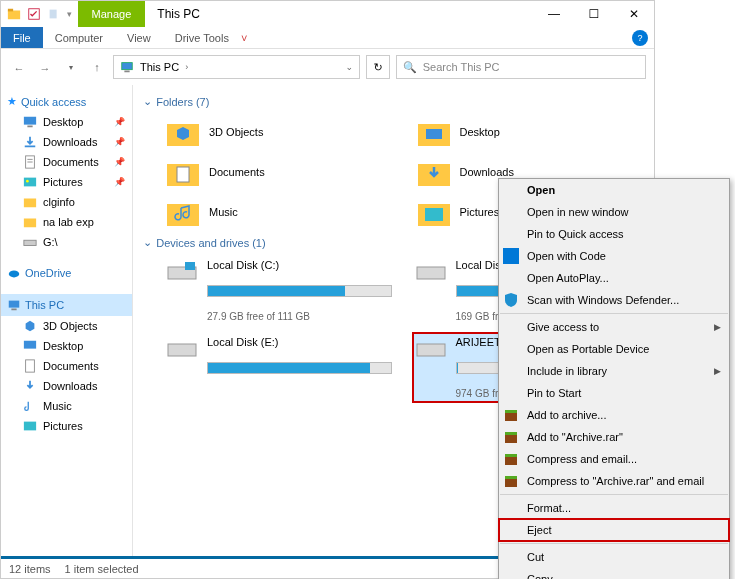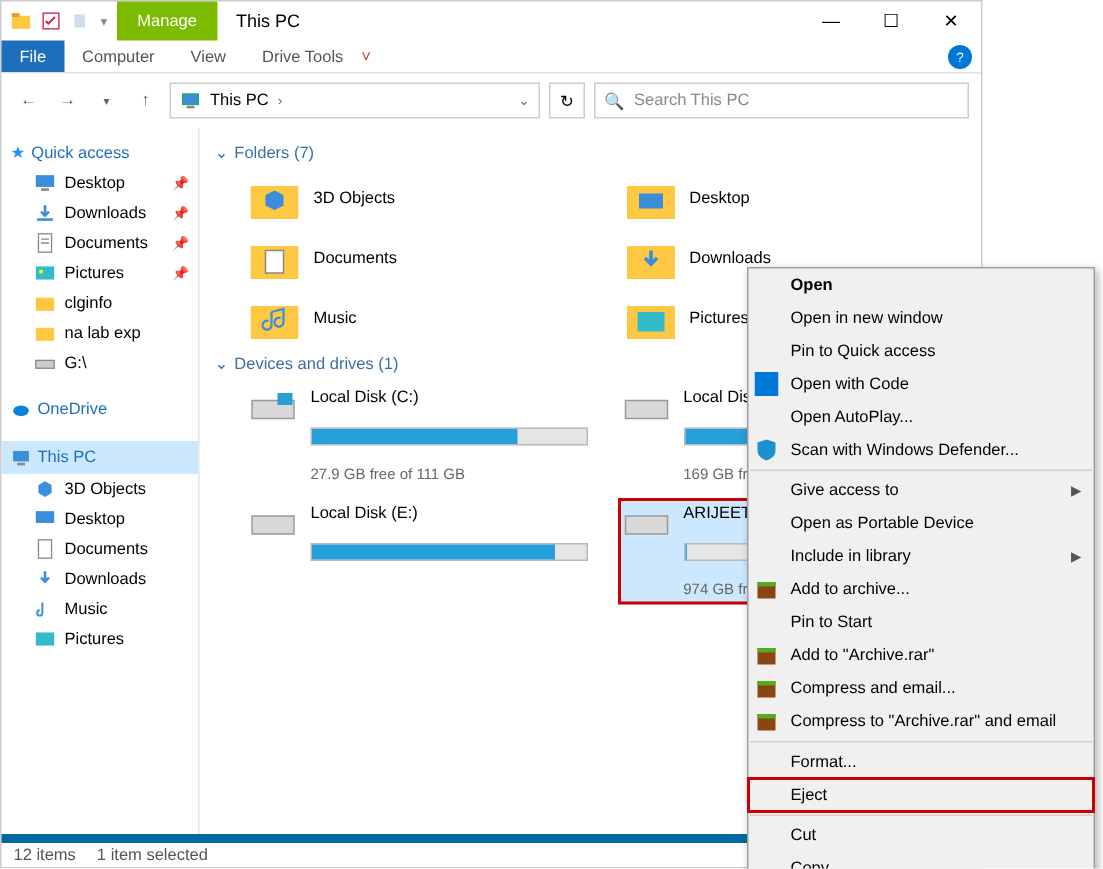--- a/index.html
+++ b/index.html
@@ -58,21 +58,21 @@
 
 .ctx { position: absolute; left: 498px; top: 178px; width: 232px; background: #f0f0f0; border: 1px solid #a0a0a0; box-shadow: 2px 2px 6px rgba(0,0,0,0.3); font-size: 11px; z-index: 100; }
 .ctx-item { display: flex; align-items: center; padding: 5px 8px 5px 28px; cursor: pointer; position: relative; }
 .ctx-item.bold { font-weight: bold; }
 .ctx-item .arrow { margin-left: auto; color: #555; font-size: 9px; }
 .ctx-sep { height: 1px; background: #d0d0d0; margin: 2px 1px; }
 .ctx-icon { position: absolute; left: 4px; width: 16px; height: 16px; }
 .ctx-eject { outline: 2px solid #c00; outline-offset: -1px; }
 
 
-.statusbar { height: 22px; border-top: 6px solid #0369a1; display: flex; align-items: center; padding: 0 8px; font-size: 11px; color: #555; gap: 14px; }
+.statusbar { height: 22px; border-top: 3px solid #0369a1; display: flex; align-items: center; padding: 0 8px; font-size: 11px; color: #555; gap: 14px; }
 
 .star { color: #1e90ff; }
 .folder-yellow { fill: #ffc843; }
 </style>
 </head>
 <body>
 
 <div class="window">
 
   <div class="titlebar">
@@ -372,28 +372,28 @@
   <div class="ctx-sep"></div>
   <div class="ctx-item">
       <span>Give access to</span>
       <span class="arrow">▶</span>
     </div>
   <div class="ctx-item">Open as Portable Device</div>
   <div class="ctx-item">
       <span>Include in library</span>
       <span class="arrow">▶</span>
     </div>
+  <div class="ctx-item">Pin to Start</div>
   <div class="ctx-item">
       <svg class="ctx-icon" viewBox="0 0 16 16">
         <rect x="2" y="3" width="12" height="11" fill="#8b4513"></rect>
         <rect x="2" y="3" width="12" height="3" fill="#5a2"></rect>
       </svg>
       <span>Add to archive...</span>
     </div>
-  <div class="ctx-item">Pin to Start</div>
   <div class="ctx-item">
       <svg class="ctx-icon" viewBox="0 0 16 16">
         <rect x="2" y="3" width="12" height="11" fill="#8b4513"></rect>
         <rect x="2" y="3" width="12" height="3" fill="#5a2"></rect>
       </svg>
       <span>Add to "Archive.rar"</span>
     </div>
   <div class="ctx-item">
       <svg class="ctx-icon" viewBox="0 0 16 16">
         <rect x="2" y="3" width="12" height="11" fill="#8b4513"></rect>

